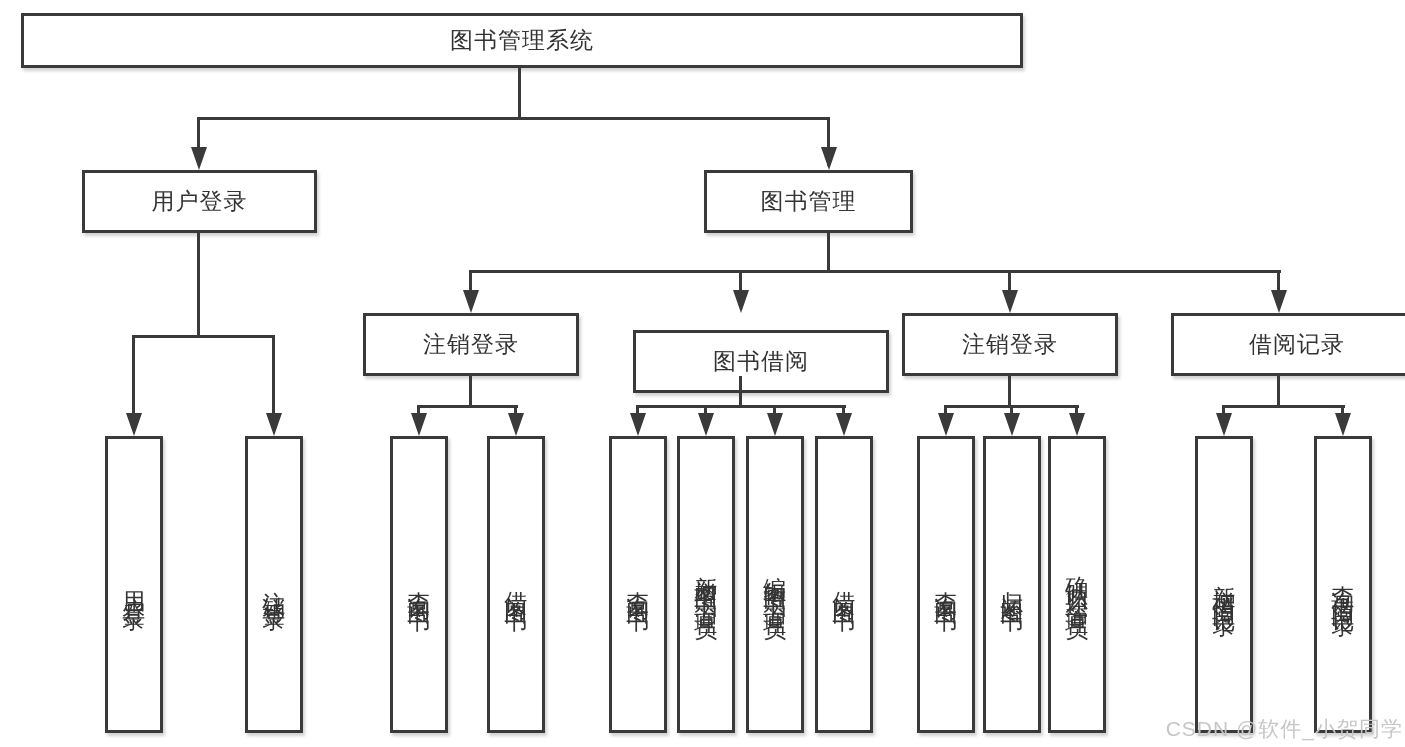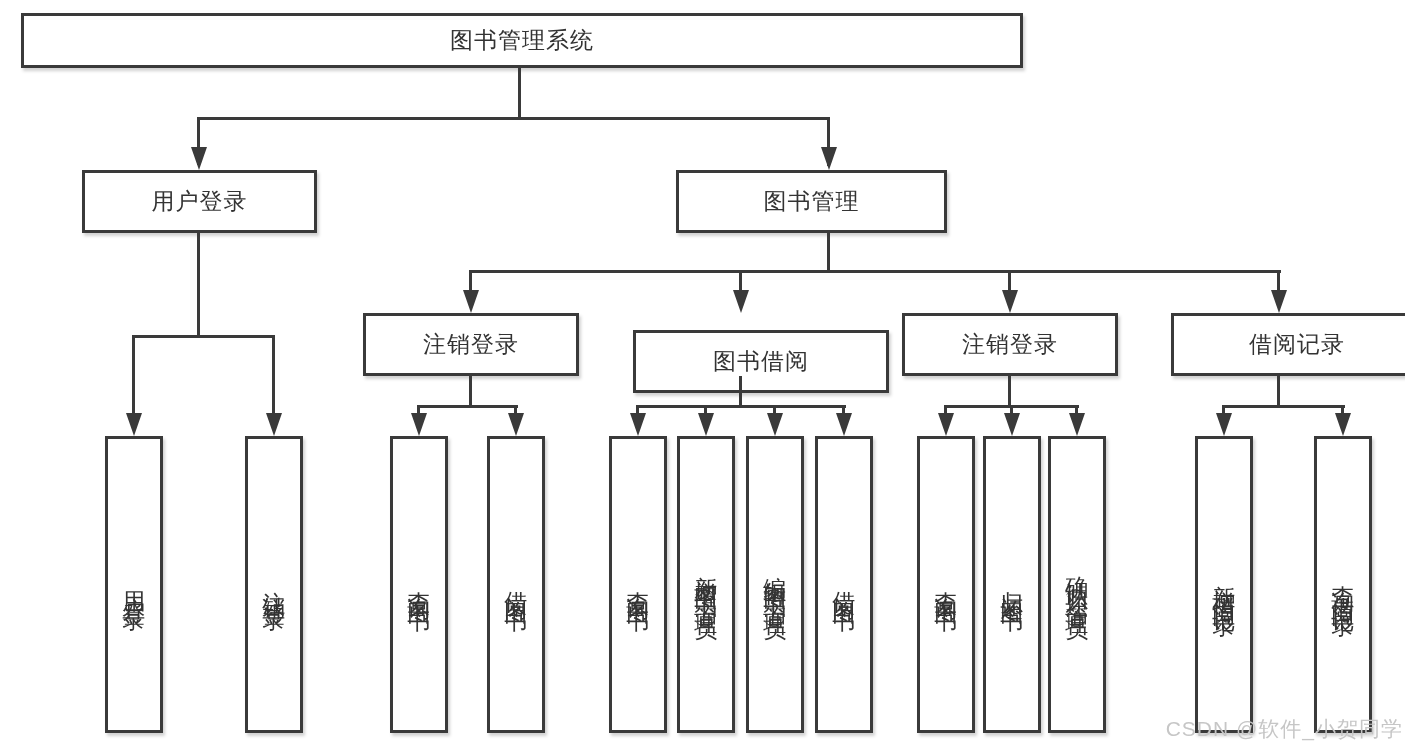--- a/index.html
+++ b/index.html
@@ -66,21 +66,21 @@
   <div class="vline" style="left:518px;top:68px;height:49px"></div>
   <div class="hline" style="left:198px;top:117px;width:632px"></div>
   <div class="vline" style="left:197px;top:117px;height:48px"></div>
   <div class="arrow" style="left:191px;top:147px"></div>
   <div class="vline" style="left:827px;top:117px;height:49px"></div>
   <div class="arrow" style="left:821px;top:147px"></div>
 
   <div class="box" style="left:82px;top:170px;width:235px;height:63px">
     <span>用户登录</span>
   </div>
-  <div class="box" style="left:676px;top:170px;width:271px;height:63px">
+  <div class="box" style="left:704px;top:170px;width:209px;height:63px">
     <span>图书管理</span>
   </div>
 
   <div class="vline" style="left:197px;top:233px;height:102px"></div>
   <div class="hline" style="left:132px;top:335px;width:143px"></div>
   <div class="vline" style="left:132px;top:335px;height:95px"></div>
   <div class="arrow" style="left:126px;top:413px"></div>
   <div class="vline" style="left:272px;top:335px;height:95px"></div>
   <div class="arrow" style="left:266px;top:413px"></div>
 

